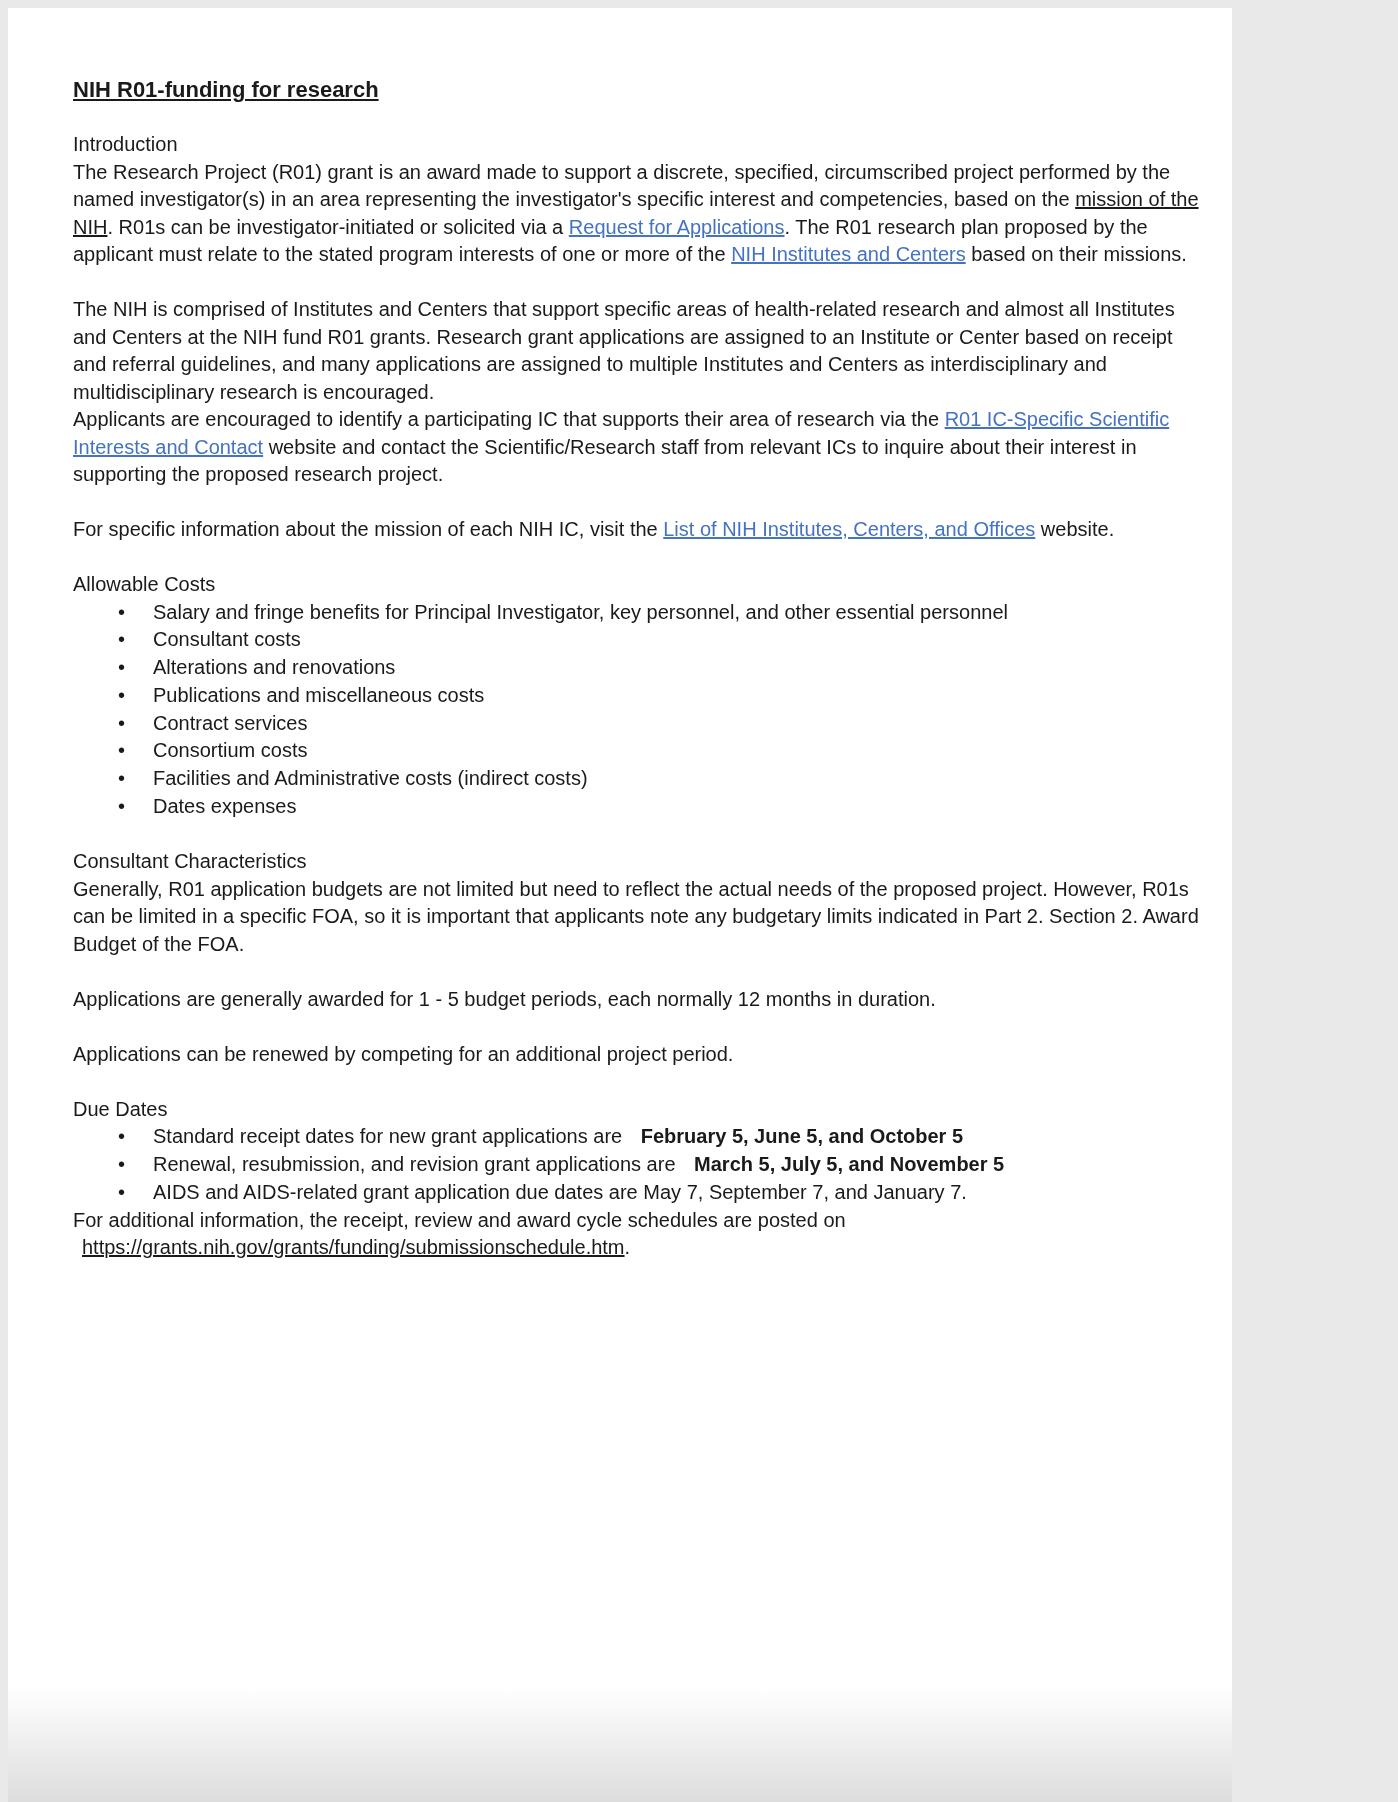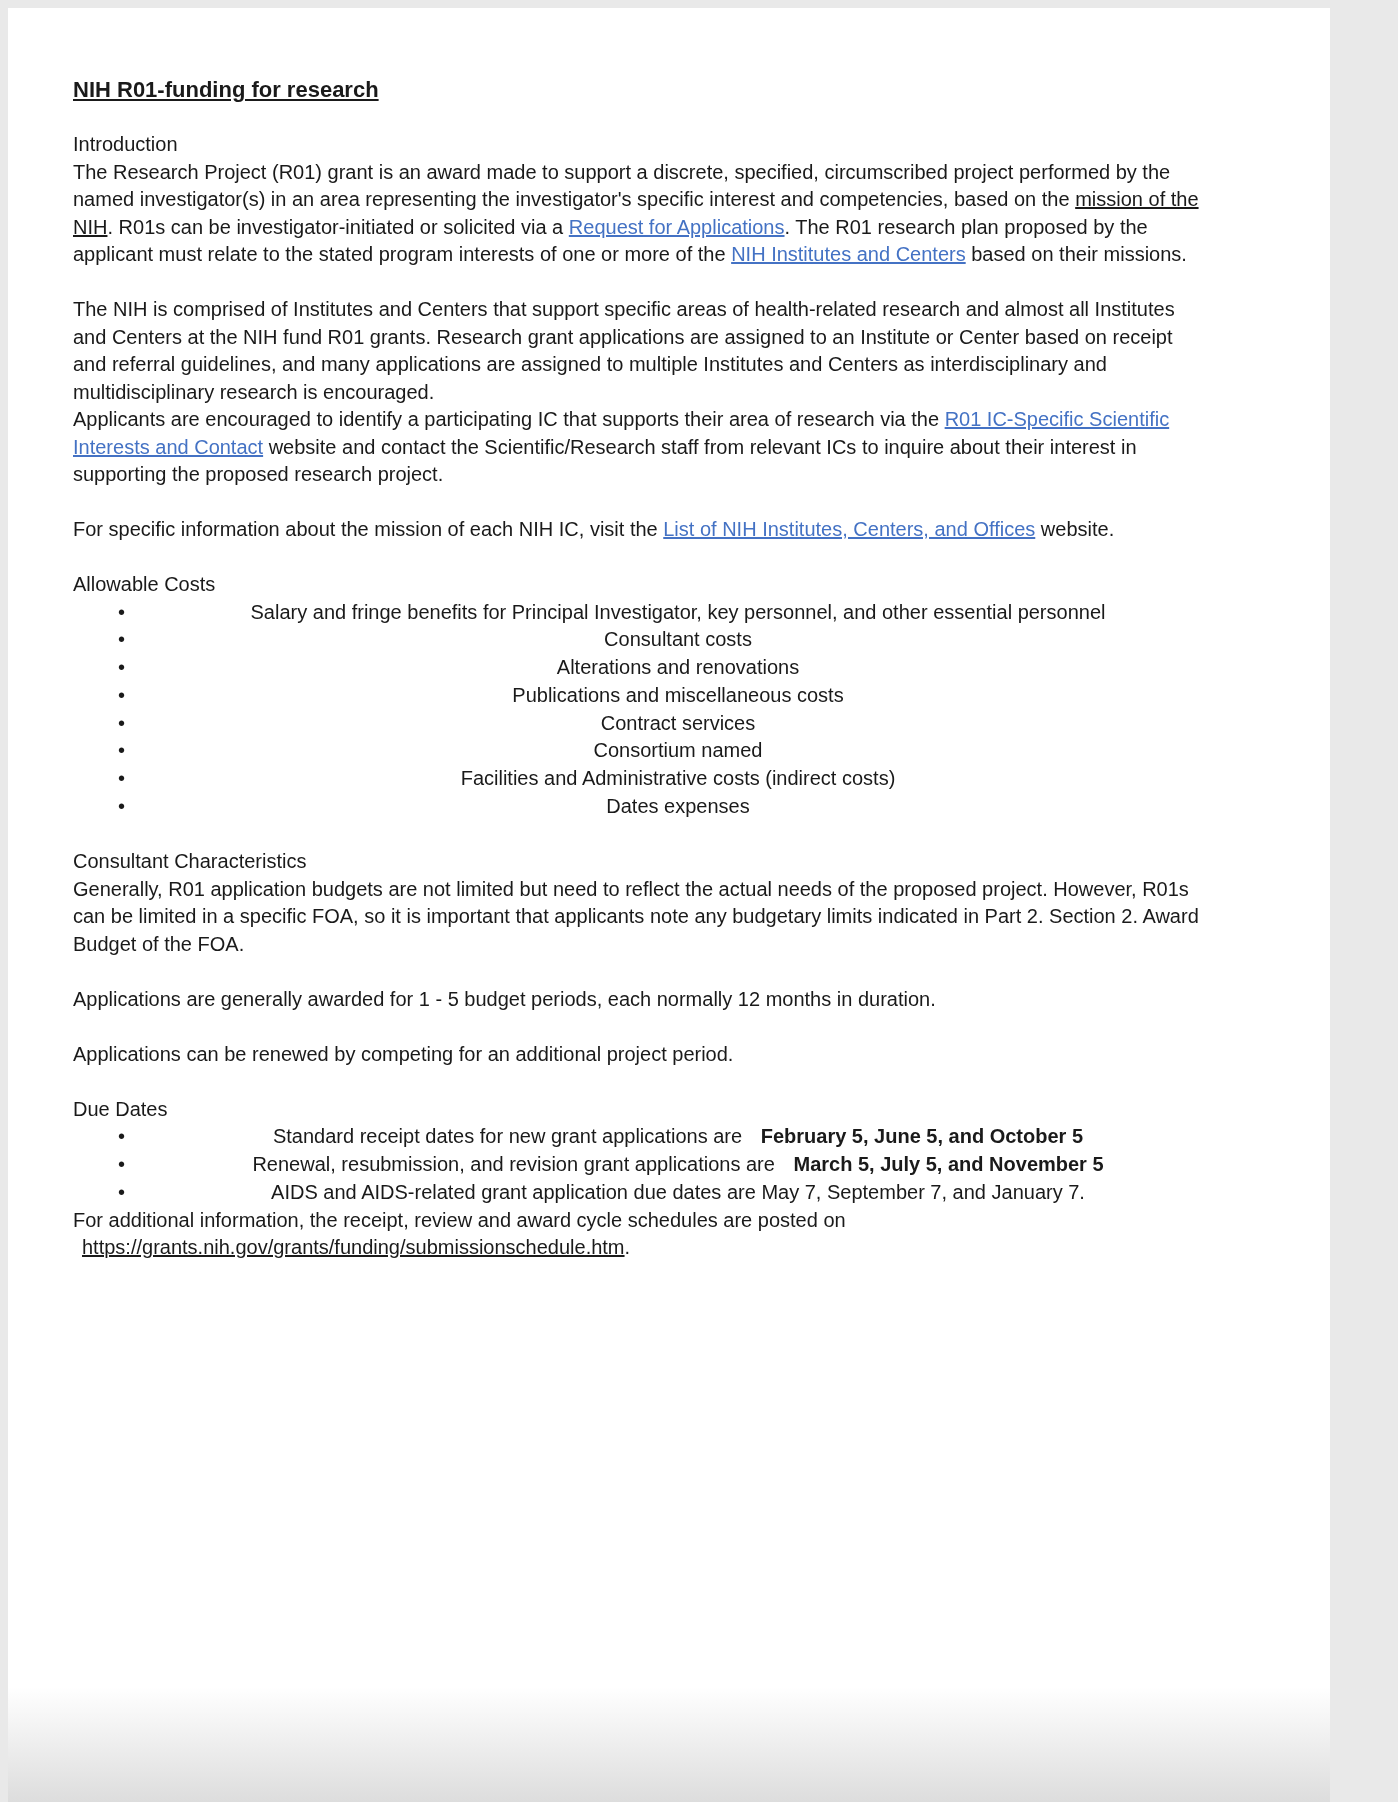--- a/index.html
+++ b/index.html
@@ -8,21 +8,21 @@
     height: 1802px;
     position: relative;
     background: #e9e9e9;
     font-family: "Liberation Sans", "DejaVu Sans", sans-serif;
     overflow: hidden;
   }
   .page {
     position: absolute;
     left: 8px;
     top: 8px;
-    width: 1322px;
+    width: 1224px;
     height: 1794px;
     background: #ffffff;
     box-sizing: border-box;
     padding: 68px 0 0 65px;
   }
   .page::after {
     content: "";
     position: absolute;
     left: 0; right: 0; bottom: 0;
     height: 115px;
@@ -47,21 +47,20 @@
     line-height: 27.5px;
     width: 1130px;
     color: var(--text-color, #1a1a1a);
   }
   .spacer { height: 27.5px; }
   ul.bullets {
     margin: 0;
     padding: 0;
     list-style: none;
     width: 1130px;
-    text-align: center;
   }
   ul.bullets li {
     font-size: 20px;
     line-height: 27.8px;
     padding-left: 80px;
     position: relative;
     color: var(--text-color, #1a1a1a);
   }
   ul.bullets li::before {
     content: "\2022";
@@ -99,21 +98,21 @@
     <div class="spacer"></div>
     <div class="paragraph"><span>For specific information about the mission of each NIH IC, visit the </span><a class="seg-link">List of NIH Institutes, Centers, and Offices</a><span> website.</span></div>
     <div class="spacer"></div>
     <div class="heading"><span>Allowable Costs</span></div>
     <ul class="bullets">
       <li><span>Salary and fringe benefits for Principal Investigator, key personnel, and other essential personnel</span></li>
       <li><span>Consultant costs</span></li>
       <li><span>Alterations and renovations</span></li>
       <li><span>Publications and miscellaneous costs</span></li>
       <li><span>Contract services</span></li>
-      <li><span>Consortium named</span></li>
+      <li><span>Consortium costs</span></li>
       <li><span>Facilities and Administrative costs (indirect costs)</span></li>
       <li><span>Dates expenses</span></li>
     </ul>
     <div class="spacer"></div>
     <div class="heading"><span>Consultant Characteristics</span></div>
     <div class="paragraph"><span>Generally, R01 application budgets are not limited but need to reflect the actual needs of the proposed project. However, R01s can be limited in a specific FOA, so it is important that applicants note any budgetary limits indicated in Part 2. Section 2. Award Budget of the FOA.</span></div>
     <div class="spacer"></div>
     <div class="paragraph"><span>Applications are generally awarded for 1 - 5 budget periods, each normally 12 months in duration.</span></div>
     <div class="spacer"></div>
     <div class="paragraph"><span>Applications can be renewed by competing for an additional project period.</span></div>

